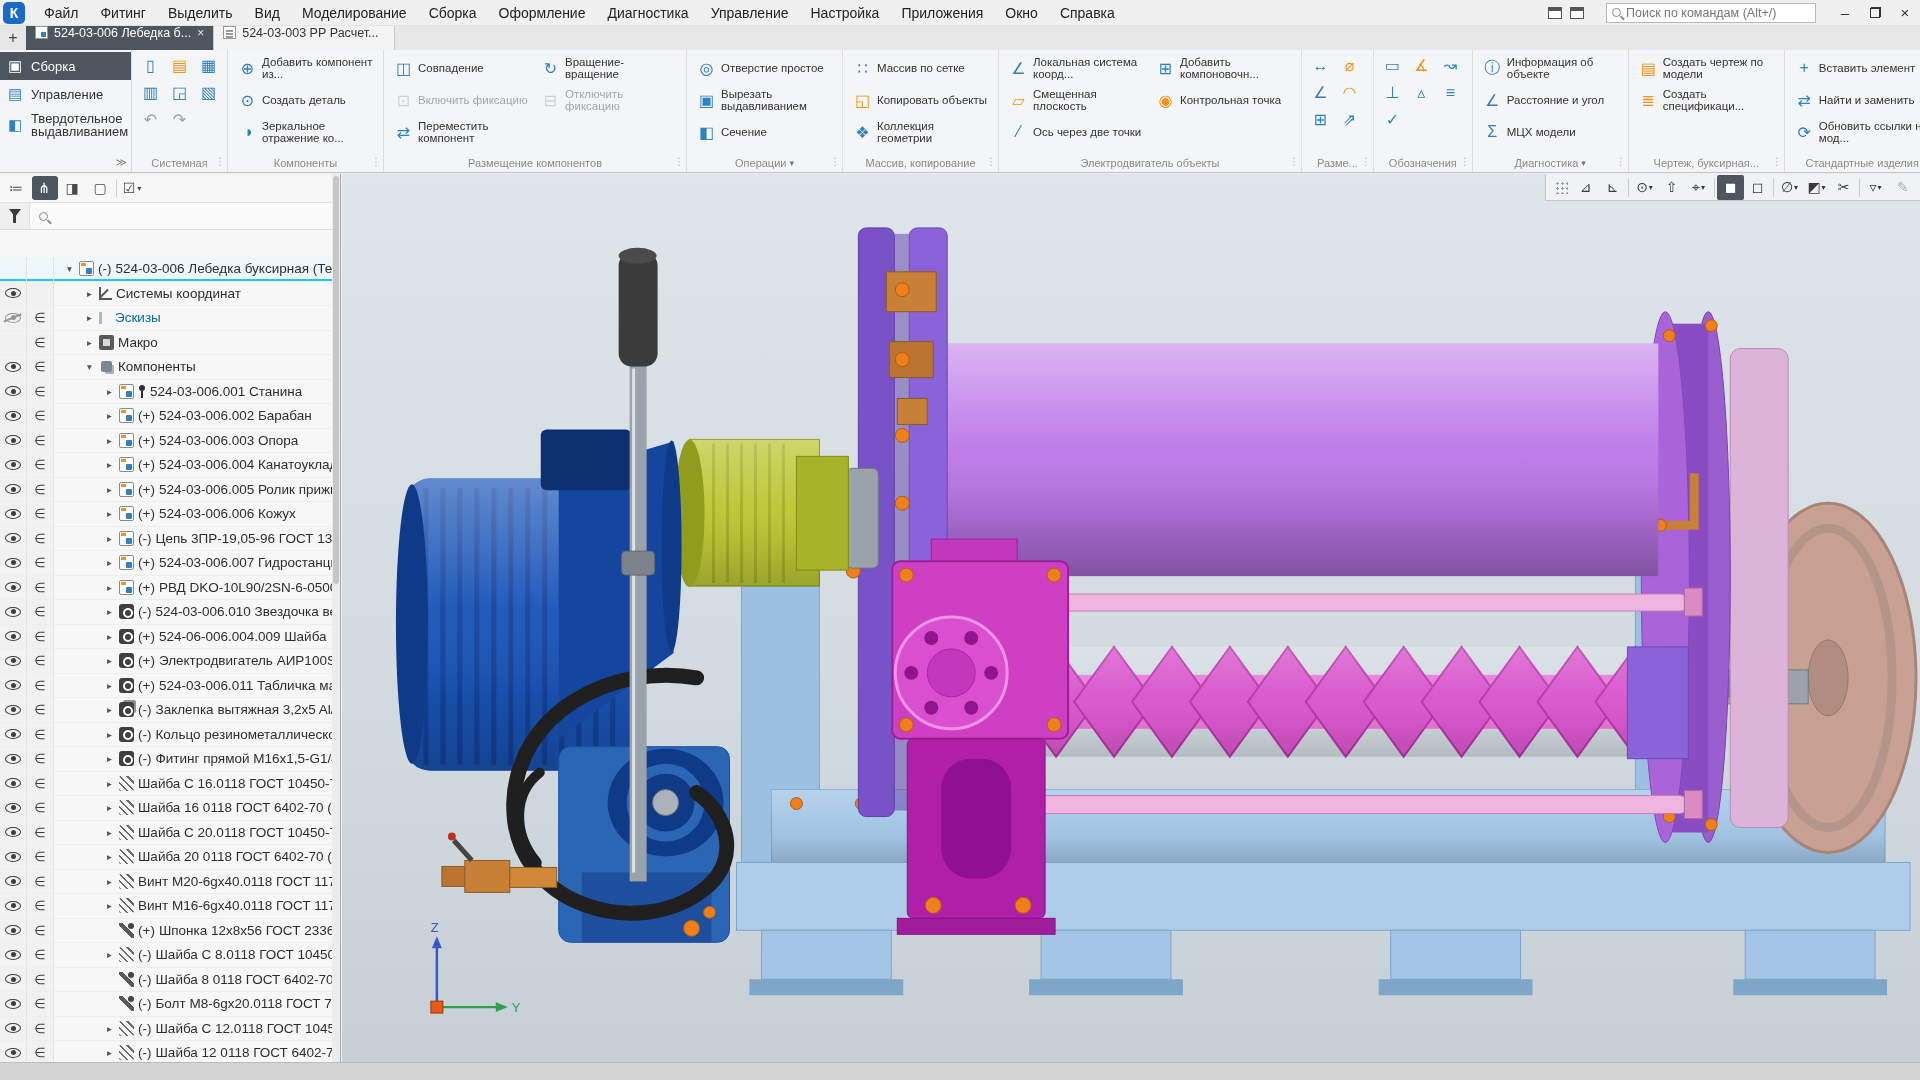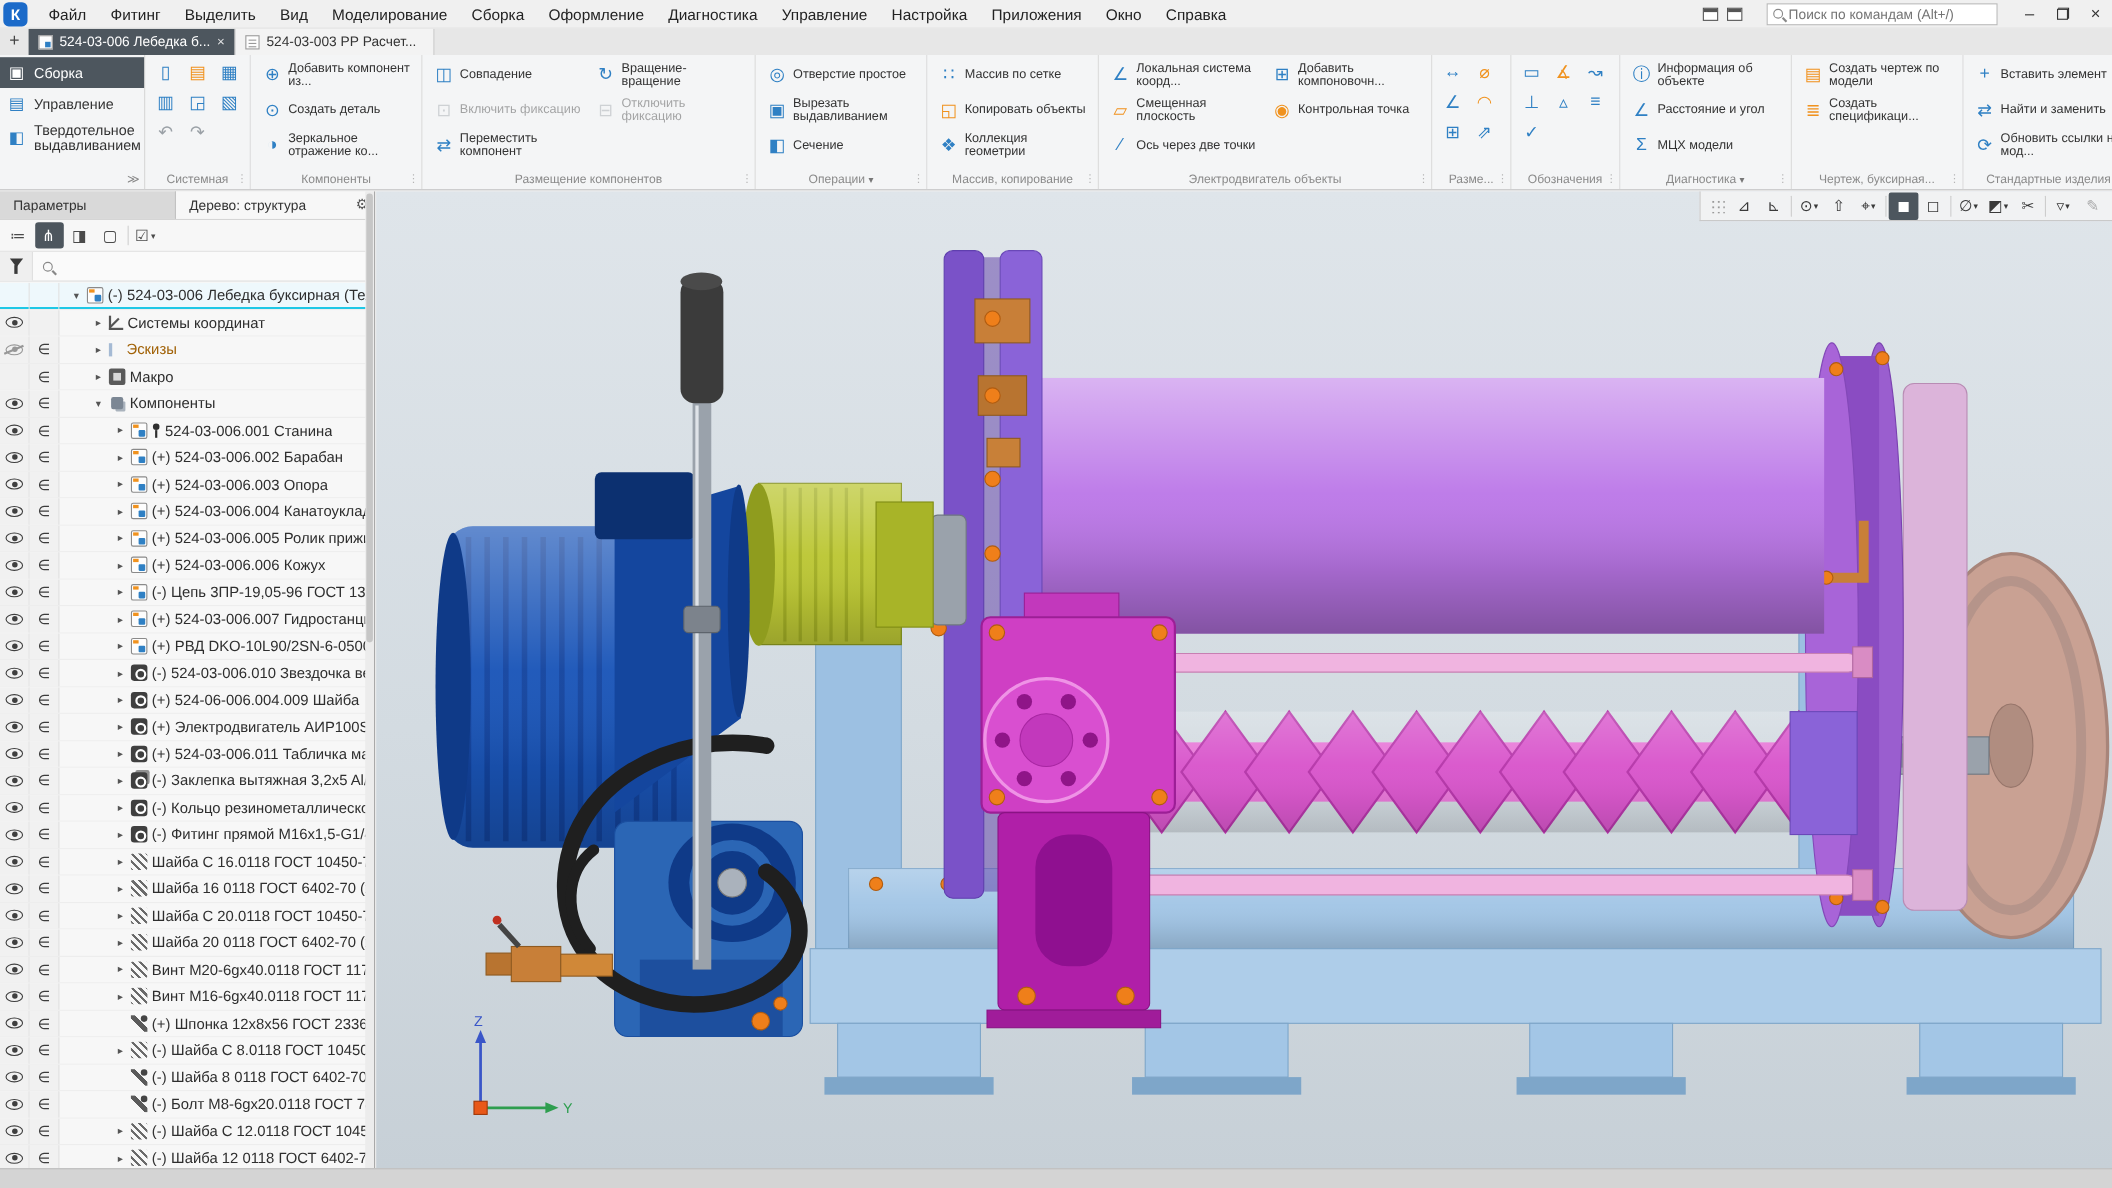--- a/index.html
+++ b/index.html
@@ -19,21 +19,21 @@
   .mag::after{content:"";position:absolute;width:5px;height:1.5px;background:#888;left:7px;top:8px;transform:rotate(45deg)}
   .cmdsearch input{border:none;outline:none;flex:1;font-size:12.5px;font-family:"Liberation Sans",sans-serif;color:#444;background:transparent}
   .winbtn{width:30px;height:24px;display:flex;align-items:center;justify-content:center;font-size:15px;color:#333;cursor:default}
   .restore-glyph{width:11px;height:11px;position:relative}
   .restore-glyph::before{content:"";position:absolute;left:0;bottom:0;width:8px;height:8px;border:1.5px solid #333;background:#f0f0f0}
   .restore-glyph::after{content:"";position:absolute;right:0;top:0;width:8px;height:8px;border:1.5px solid #333;z-index:-1}
 
   
   #tabbar{position:absolute;top:26px;left:0;right:0;height:24px;background:#e7e7e7;display:flex;align-items:stretch;z-index:29}
   .newtab{width:26px;display:flex;align-items:center;justify-content:center;font-size:16px;color:#444}
-  .dtab{display:flex;align-items:center;gap:6px;padding:0 9px;font-size:12.5px;border-right:1px solid #c9c9c9;background:#f3f3f3;max-width:210px;color:#333}
+  .dtab{display:flex;align-items:flex-start;gap:6px;padding:0 9px;font-size:12.5px;border-right:1px solid #c9c9c9;background:#f3f3f3;max-width:210px;color:#333}
   .dtab[data-active="1"]{background:#4d565e;color:#fff}
   .tabico{width:13px;height:13px;flex:none;background:#fdfdfd;border:1px solid #999;position:relative}
   .tabico[data-ic="asm"]::after{content:"";position:absolute;right:1px;bottom:1px;width:5px;height:5px;background:var(--accent-blue)}
   .tabico[data-ic="doc"]::after{content:"";position:absolute;left:2px;top:3px;right:2px;height:1.5px;background:#999;box-shadow:0 3px 0 #999,0 6px 0 #999}
   .tabclose{font-size:12px;opacity:.85}
   .dtab .tlabel{white-space:nowrap;overflow:hidden}
 
   
   #ribbon{position:absolute;top:50px;left:0;right:0;height:123px;background:#f4f5f6;border-bottom:1px solid #c4c4c4;display:flex;z-index:28}
   #workspace{width:132px;flex:none;border-right:1px solid #d8d8d8;display:flex;flex-direction:column;padding-top:2px;position:relative}
@@ -87,21 +87,21 @@
   .trow[data-sel="1"] .tc1,.trow[data-sel="1"] .tc2{background:transparent}
   .tc2{font-size:13px;color:#3c3c3c}
   .tmain{flex:1;display:flex;align-items:center;gap:4px;overflow:hidden;white-space:nowrap}
   .tmain[data-lvl="0"]{padding-left:10px}
   .tmain[data-lvl="1"]{padding-left:30px}
   .tmain[data-lvl="2"]{padding-left:50px}
   .tarr{width:11px;flex:none;font-size:9.5px;color:#555;text-align:center}
   .tpre{color:#333;flex:none}
   .tpre:empty{display:none}
   .tlab{color:#2e2e2e;overflow:hidden}
-  .tlab[data-gray="1"]{color:#a16207}
+  .tlab[data-gray="1"]{color:#0369a1}
   .eye{width:16px;height:10px;border:1.5px solid #3f3f3f;border-radius:50%;position:relative;display:none}
   [data-eye="on"] .eye,[data-eye="off"] .eye{display:inline-block}
   .eye::after{content:"";position:absolute;left:50%;top:50%;width:5px;height:5px;margin:-2.5px 0 0 -2.5px;background:#3f3f3f;border-radius:50%}
   [data-eye="off"] .eye{opacity:.5}
   [data-eye="off"] .eye::before{content:"";position:absolute;left:-3px;top:3px;width:19px;height:1.5px;background:#3f3f3f;transform:rotate(-23deg)}
   .tico{width:15px;height:15px;flex:none;position:relative;display:inline-block}
   .tico[data-ic="root"],.tico[data-ic="asm"]{background:#fdfdfd;border:1px solid #8a8a8a;border-radius:2px}
   .tico[data-ic="root"]::after,.tico[data-ic="asm"]::after{content:"";position:absolute;right:1px;bottom:1px;width:6px;height:6px;background:var(--accent-blue);border-radius:1px}
   .tico[data-ic="asm"]::before,.tico[data-ic="root"]::before{content:"";position:absolute;left:1px;top:1px;width:5px;height:3px;background:var(--accent-orange)}
   .tico[data-ic="part"]{background:#3f3f3f;border-radius:3px}
@@ -603,25 +603,20 @@
           </div>
         <div class="rtitle">
           <span>Стандартные изделия</span>
 
         </div>
       </div>
     </div>
 </div>
 
 <div id="panel">
-  <div id="panel-tabs">
-    <div class="ptab" data-active="0">Параметры</div>
-    <div class="ptab" data-active="1">Дерево: структура</div>
-    <span class="pgear">⚙</span>
-  </div>
   <div id="panel-toolbar">
 
       <div class="pbtn" data-active="0">
         <span>≔</span>
         <span class="caret"></span>
       </div>
 
       <div class="pbtn" data-active="1">
         <span>⋔</span>
         <span class="caret"></span>

